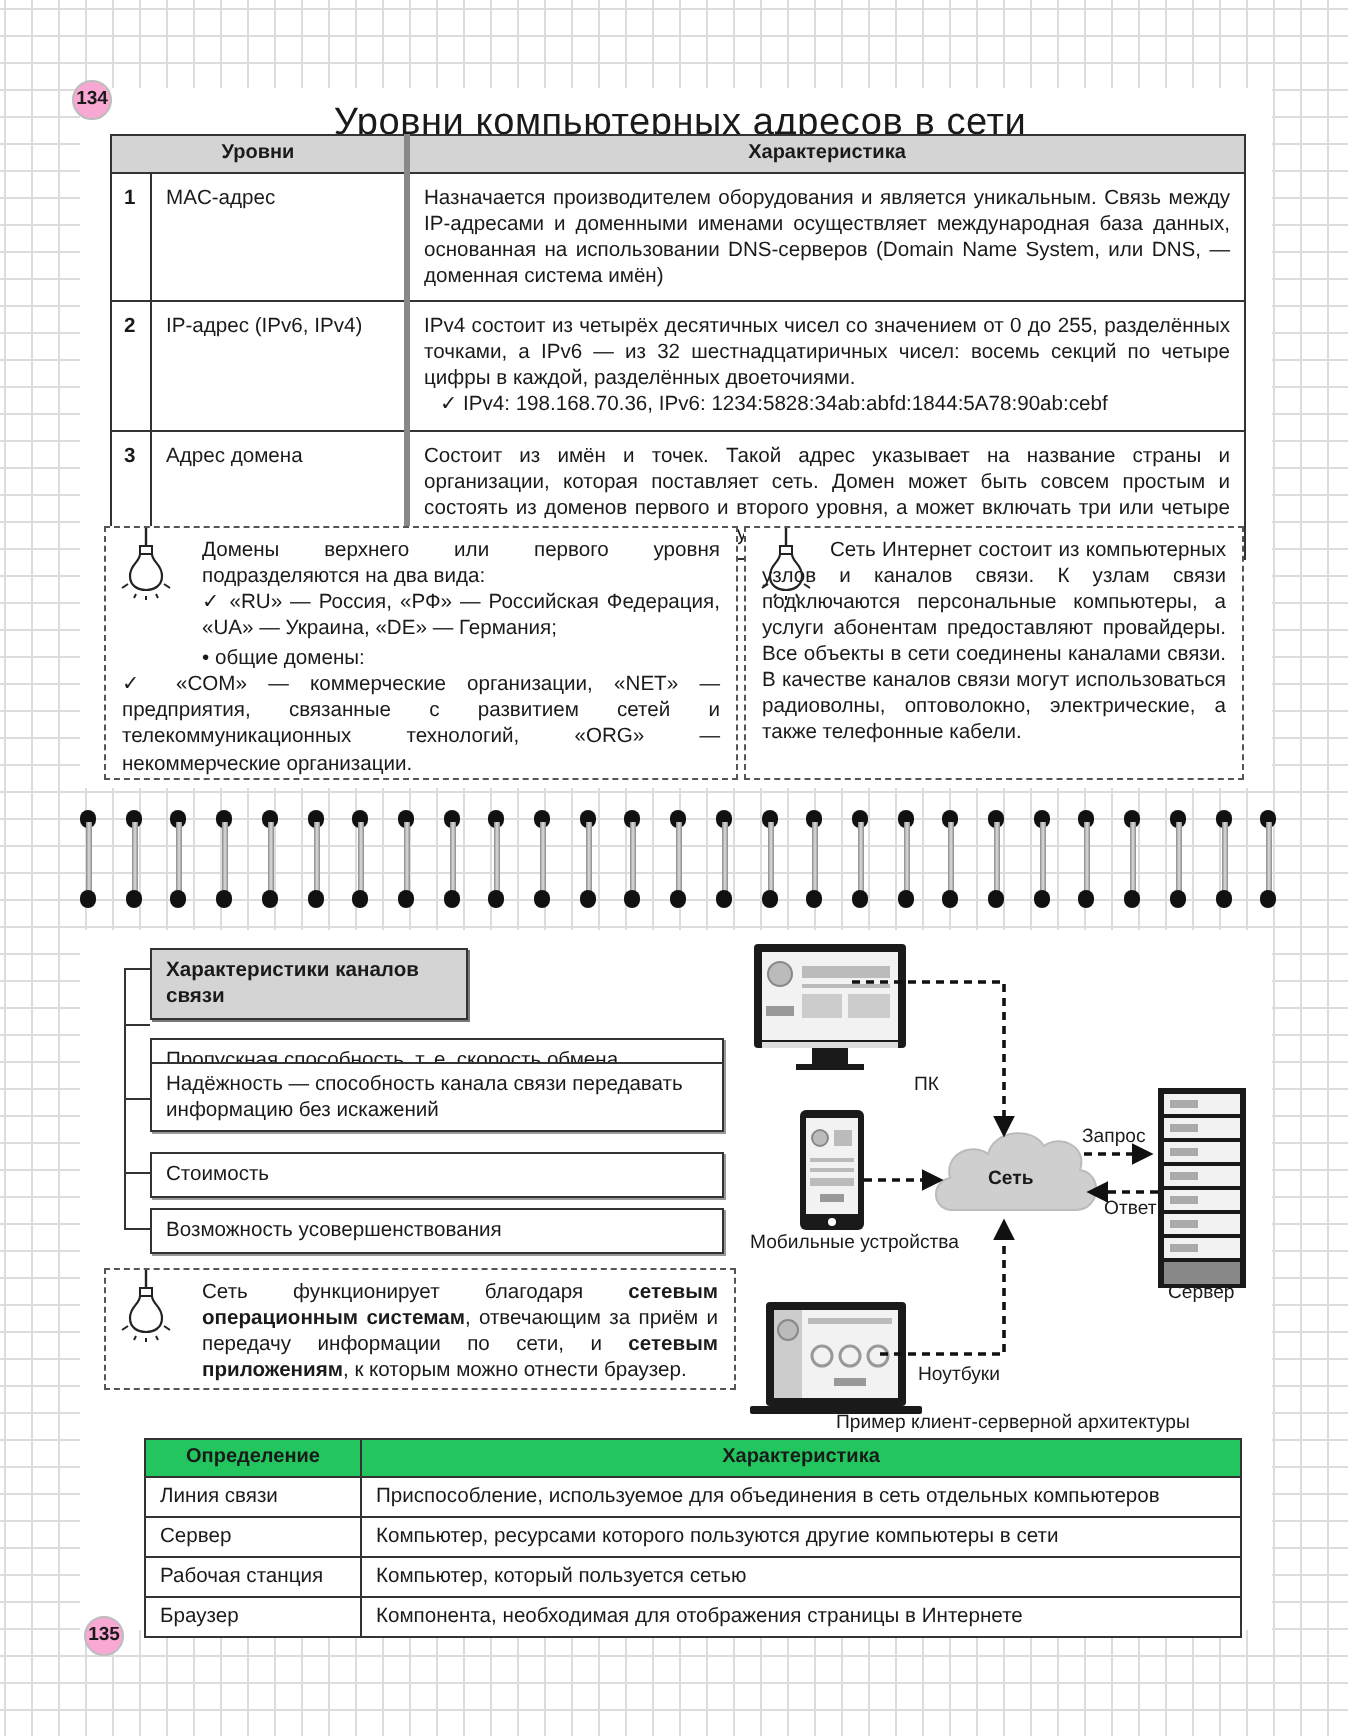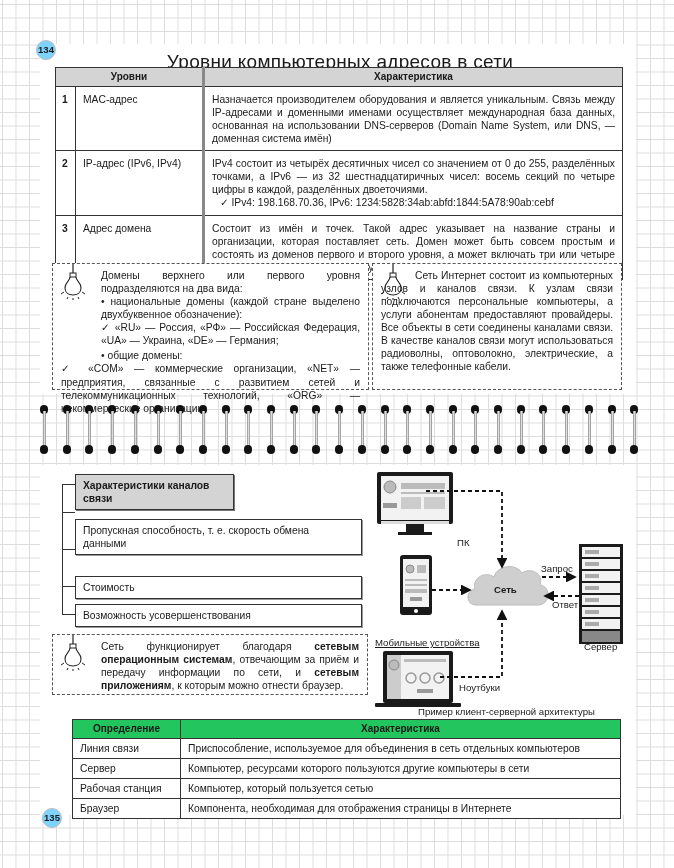--- a/index.html
+++ b/index.html
@@ -13,21 +13,21 @@
     background-size: 13.5px 13.5px;
     background-position: 2px 4px;
     font-family: "Liberation Sans", sans-serif;
     color: #1a1a1a;
     font-size: 10.3px;
     line-height: 1.27;
   }
   .white { position: absolute; background: #fff; }
   .page-num {
     position: absolute; width: 20px; height: 20px; border-radius: 50%;
-    border: 1px solid #bdbdbd; background: #7dd3fc;
+    border: 1px solid #bdbdbd; background: #f9a8d4;
     font-weight: bold; font-size: 9.5px; text-align: center; line-height: 18px;
   }
   .title {
     position: absolute; left: 55px; width: 570px; top: 50px;
     text-align: center; font-size: 19px; letter-spacing: 0.3px;
   }
   table { border-collapse: collapse; position: absolute; background: #fff; }
   td, th { border: 1px solid #333; vertical-align: top; }
   th {
     background: #d4d4d4; font-weight: bold; font-size: 10px;
@@ -108,21 +108,20 @@
     <line x1="16" y1="0" x2="16" y2="9" stroke="#222" stroke-width="1.2"></line>
     <rect x="13" y="9" width="6" height="4" fill="none" stroke="#222" stroke-width="1"></rect>
     <path d="M13 13 C13 17 8 18 8 24 C8 29 12 31 16 31 C20 31 24 29 24 24 C24 18 19 17 19 13" fill="none" stroke="#222" stroke-width="1.1"></path>
     <line x1="4" y1="30" x2="7" y2="28" stroke="#222"></line>
       <line x1="10" y1="35" x2="11" y2="33" stroke="#222"></line>
     <line x1="16" y1="36" x2="16" y2="34" stroke="#222"></line>
       <line x1="22" y1="35" x2="21" y2="33" stroke="#222"></line>
     <line x1="28" y1="30" x2="25" y2="28" stroke="#222"></line>
   </svg>
   <p class="ind">Домены верхнего или первого уровня подразделяются на два вида:</p>
-  <p class="ind">• национальные домены (каждой стране выделено двухбуквенное обозначение):</p>
   <p class="ind">✓ «RU» — Россия, «РФ» — Российская Федерация, «UA» — Украина, «DE» — Германия;</p>
   <p class="ind" style="margin-top:2px;">• общие домены:</p>
   <p>✓ «COM» — коммерческие организации, «NET» — предприятия, связанные с развитием сетей и телекоммуникационных технологий, «ORG» — некоммерческие организации.</p>
 </div>
 
 <div class="note" style="left:372px; top:263px; width:250px; height:127px;">
   <svg class="bulb" viewBox="0 0 32 40">
     <line x1="16" y1="0" x2="16" y2="9" stroke="#222" stroke-width="1.2"></line>
     <rect x="13" y="9" width="6" height="4" fill="none" stroke="#222" stroke-width="1"></rect>
     <path d="M13 13 C13 17 8 18 8 24 C8 29 12 31 16 31 C20 31 24 29 24 24 C24 18 19 17 19 13" fill="none" stroke="#222" stroke-width="1.1"></path>
@@ -275,20 +274,21 @@
 
 <div class="tree">
   <div class="vline"></div>
   <div class="hline" style="top:14px;"></div>
   <div class="hline" style="top:42px;"></div>
   <div class="hline" style="top:79px;"></div>
   <div class="hline" style="top:116px;"></div>
   <div class="hline" style="top:144px;"></div>
   <div class="box head" style="top:4px;">Характеристики каналов связи</div>
   <div class="box" style="top:49px;">Пропускная способность, т. е. скорость обмена данными</div>
+  <div class="box" style="top:61px; height:35px;">Надёжность — способность канала связи передавать информацию без искажений</div>
   <div class="box" style="top:106px;">Стоимость</div>
   <div class="box" style="top:134px;">Возможность усовершенствования</div>
 </div>
 
 <div class="note" style="left:52px; top:634px; width:316px; height:61px;">
   <svg class="bulb" viewBox="0 0 32 40">
     <line x1="16" y1="0" x2="16" y2="9" stroke="#222" stroke-width="1.2"></line>
     <rect x="13" y="9" width="6" height="4" fill="none" stroke="#222" stroke-width="1"></rect>
     <path d="M13 13 C13 17 8 18 8 24 C8 29 12 31 16 31 C20 31 24 29 24 24 C24 18 19 17 19 13" fill="none" stroke="#222" stroke-width="1.1"></path>
     <line x1="4" y1="30" x2="7" y2="28" stroke="#222"></line>
@@ -376,21 +376,21 @@
 
     <g stroke="#111" stroke-width="1.8" stroke-dasharray="4,3" fill="none">
       <path d="M56 26 L132 26 L132 102" marker-end="url(#ah)"></path>
       <path d="M62 125 L100 125" marker-end="url(#ah)"></path>
       <path d="M70 212 L132 212 L132 146" marker-end="url(#ah)"></path>
       <path d="M172 112 L205 112" marker-end="url(#ah)"></path>
       <path d="M209 131 L175 131" marker-end="url(#ah)"></path>
     </g>
   </svg>
   <div class="dlabel" style="left:39px; top:72px;margin-left:48px;">ПК</div>
-  <div class="dlabel" style="left:5px; top:172px;text-decoration:underline;">Мобильные устройства</div>
+  <div class="dlabel" style="left:5px; top:151px;">Мобильные устройства</div>
   <div class="dlabel" style="left:89px; top:217px;">Ноутбуки</div>
   <div class="dlabel" style="left:124px; top:119px; font-weight:bold;">Сеть</div>
   <div class="dlabel" style="left:171px; top:98px;">Запрос</div>
   <div class="dlabel" style="left:182px; top:134px;">Ответ</div>
   <div class="dlabel" style="left:214px; top:176px;">Сервер</div>
   <div class="dlabel" style="left:48px; top:241px;">Пример клиент-серверной архитектуры</div>
 </div>
 
 <table class="t2">
   <tbody>

